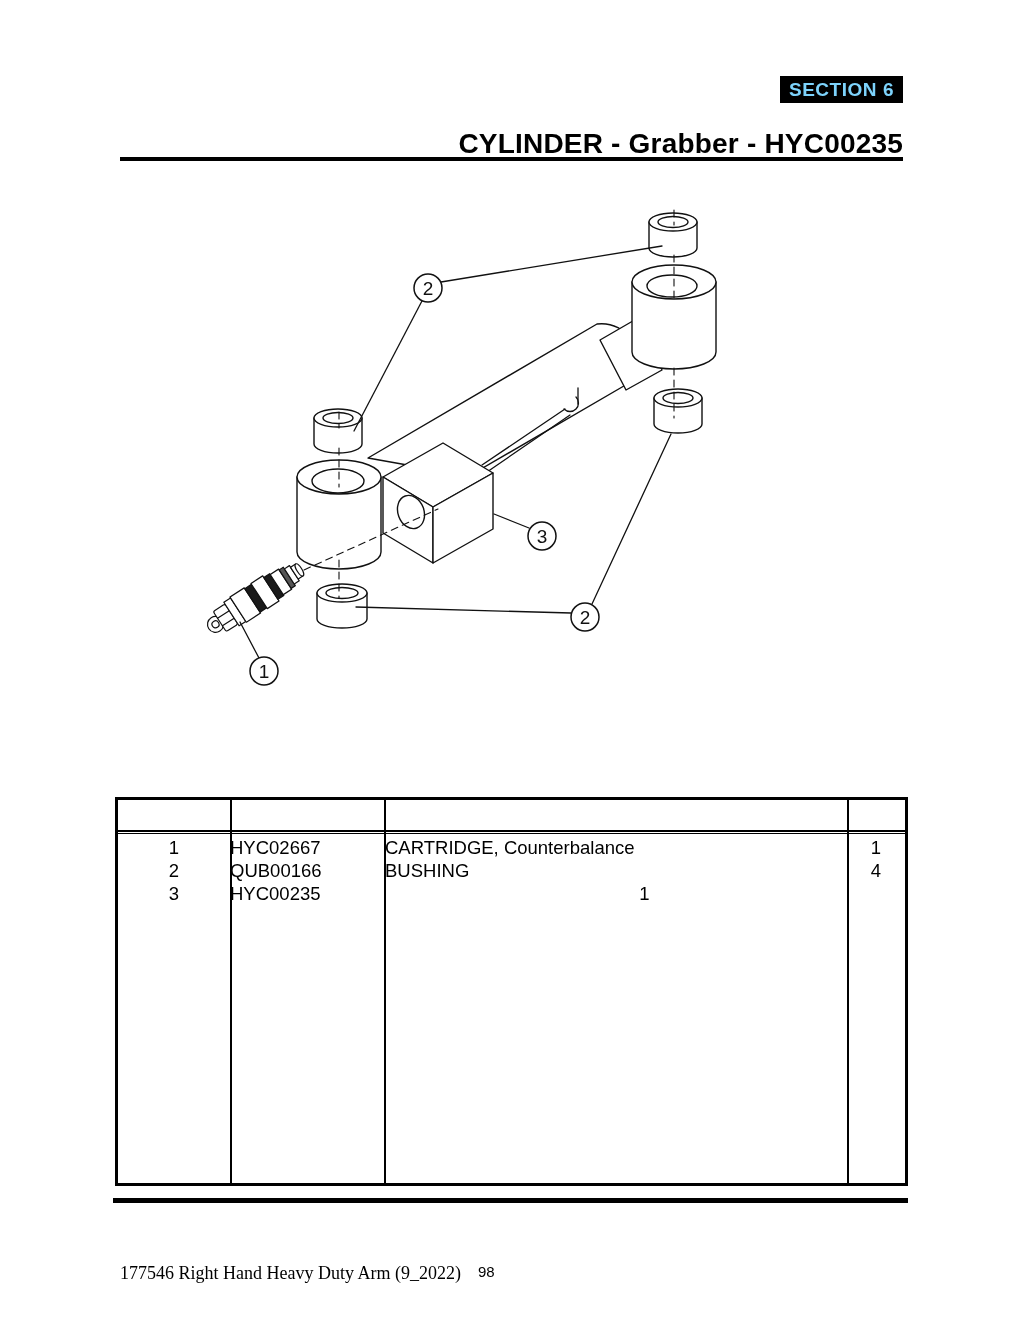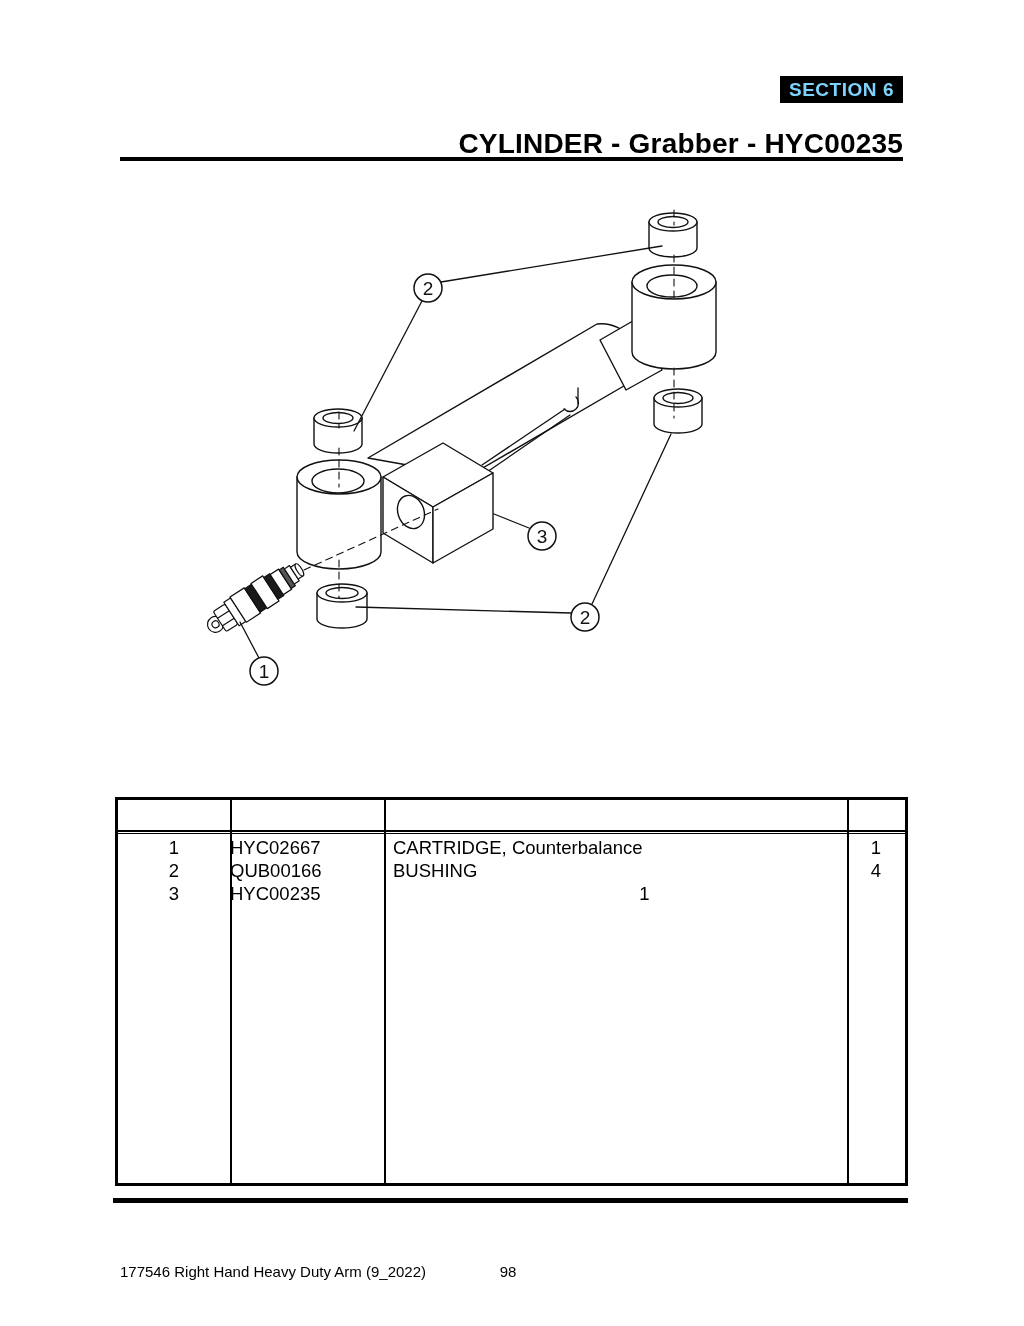--- a/index.html
+++ b/index.html
@@ -40,27 +40,27 @@
   .t-head .cell{display:flex;align-items:center;justify-content:center;box-sizing:border-box;}
   .head-sep{
     position:absolute;left:0;right:0;top:30px;height:4px;
     border-top:2px solid #000;border-bottom:1.5px solid #000;box-sizing:border-box;
   }
   .t-body{position:absolute;left:0;right:0;top:36px;}
   .t-row{display:flex;height:23px;line-height:23px;font-size:18.5px;}
   .cell{box-sizing:border-box;}
   .cw1{width:112px;text-align:center;}
   .cw2{width:154px;}
-  .cw3{width:463px;padding-left:9px;}
+  .cw3{width:463px;padding-left:1px;}
   .cw4{width:61px;text-align:center;flex:1;}
   .t-head .cw2,.t-head .cw3{padding-left:0;justify-content:center;}
   
   .bottom-rule{position:absolute;left:113px;top:1198px;width:795px;height:5px;background:#000;}
-  .footer-doc{position:absolute;left:120px;top:1263px;font-size:15px;}
-  .footer-page{position:absolute;left:478px;top:1263px;width:60px;text-align:center;font-size:15px;}
+  .footer-doc{position:absolute;left:120px;top:1263px;font-size:18px;font-family:Liberation Serif, serif;}
+  .footer-page{position:absolute;left:478px;top:1263px;width:60px;font-size:15px;}
 </style>
 </head>
 <body>
 
 <div class="page">
 
   <div class="section-badge">
     <span>SECTION</span>
     <span>6</span>
   </div>

